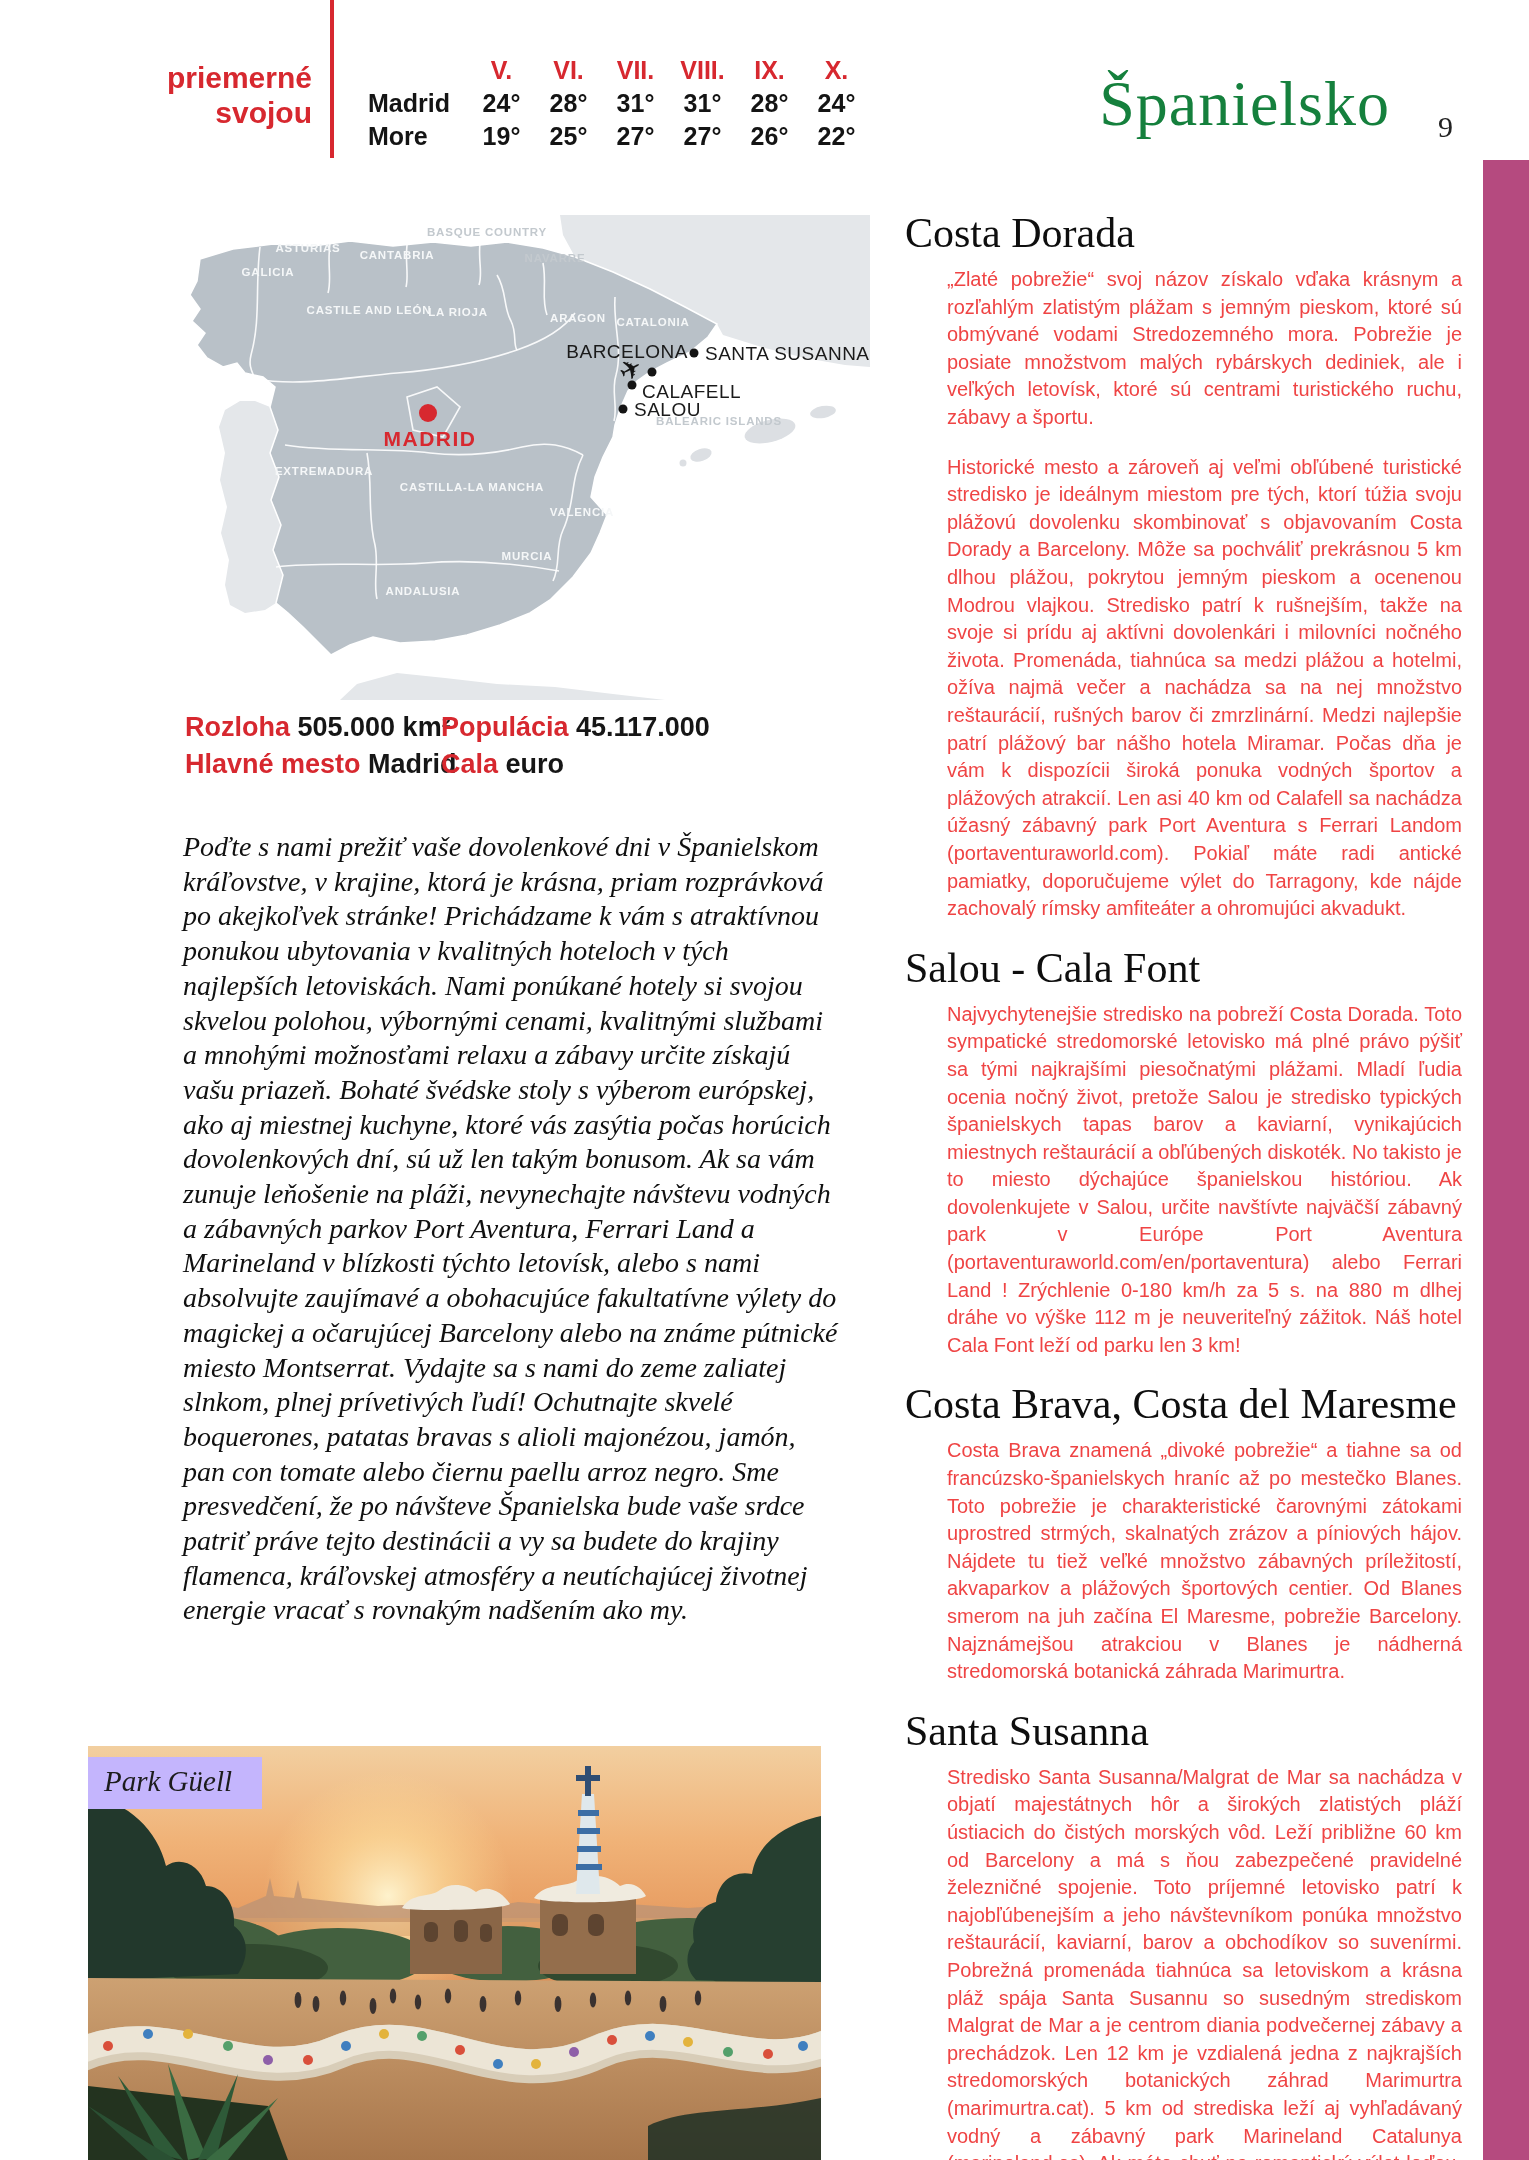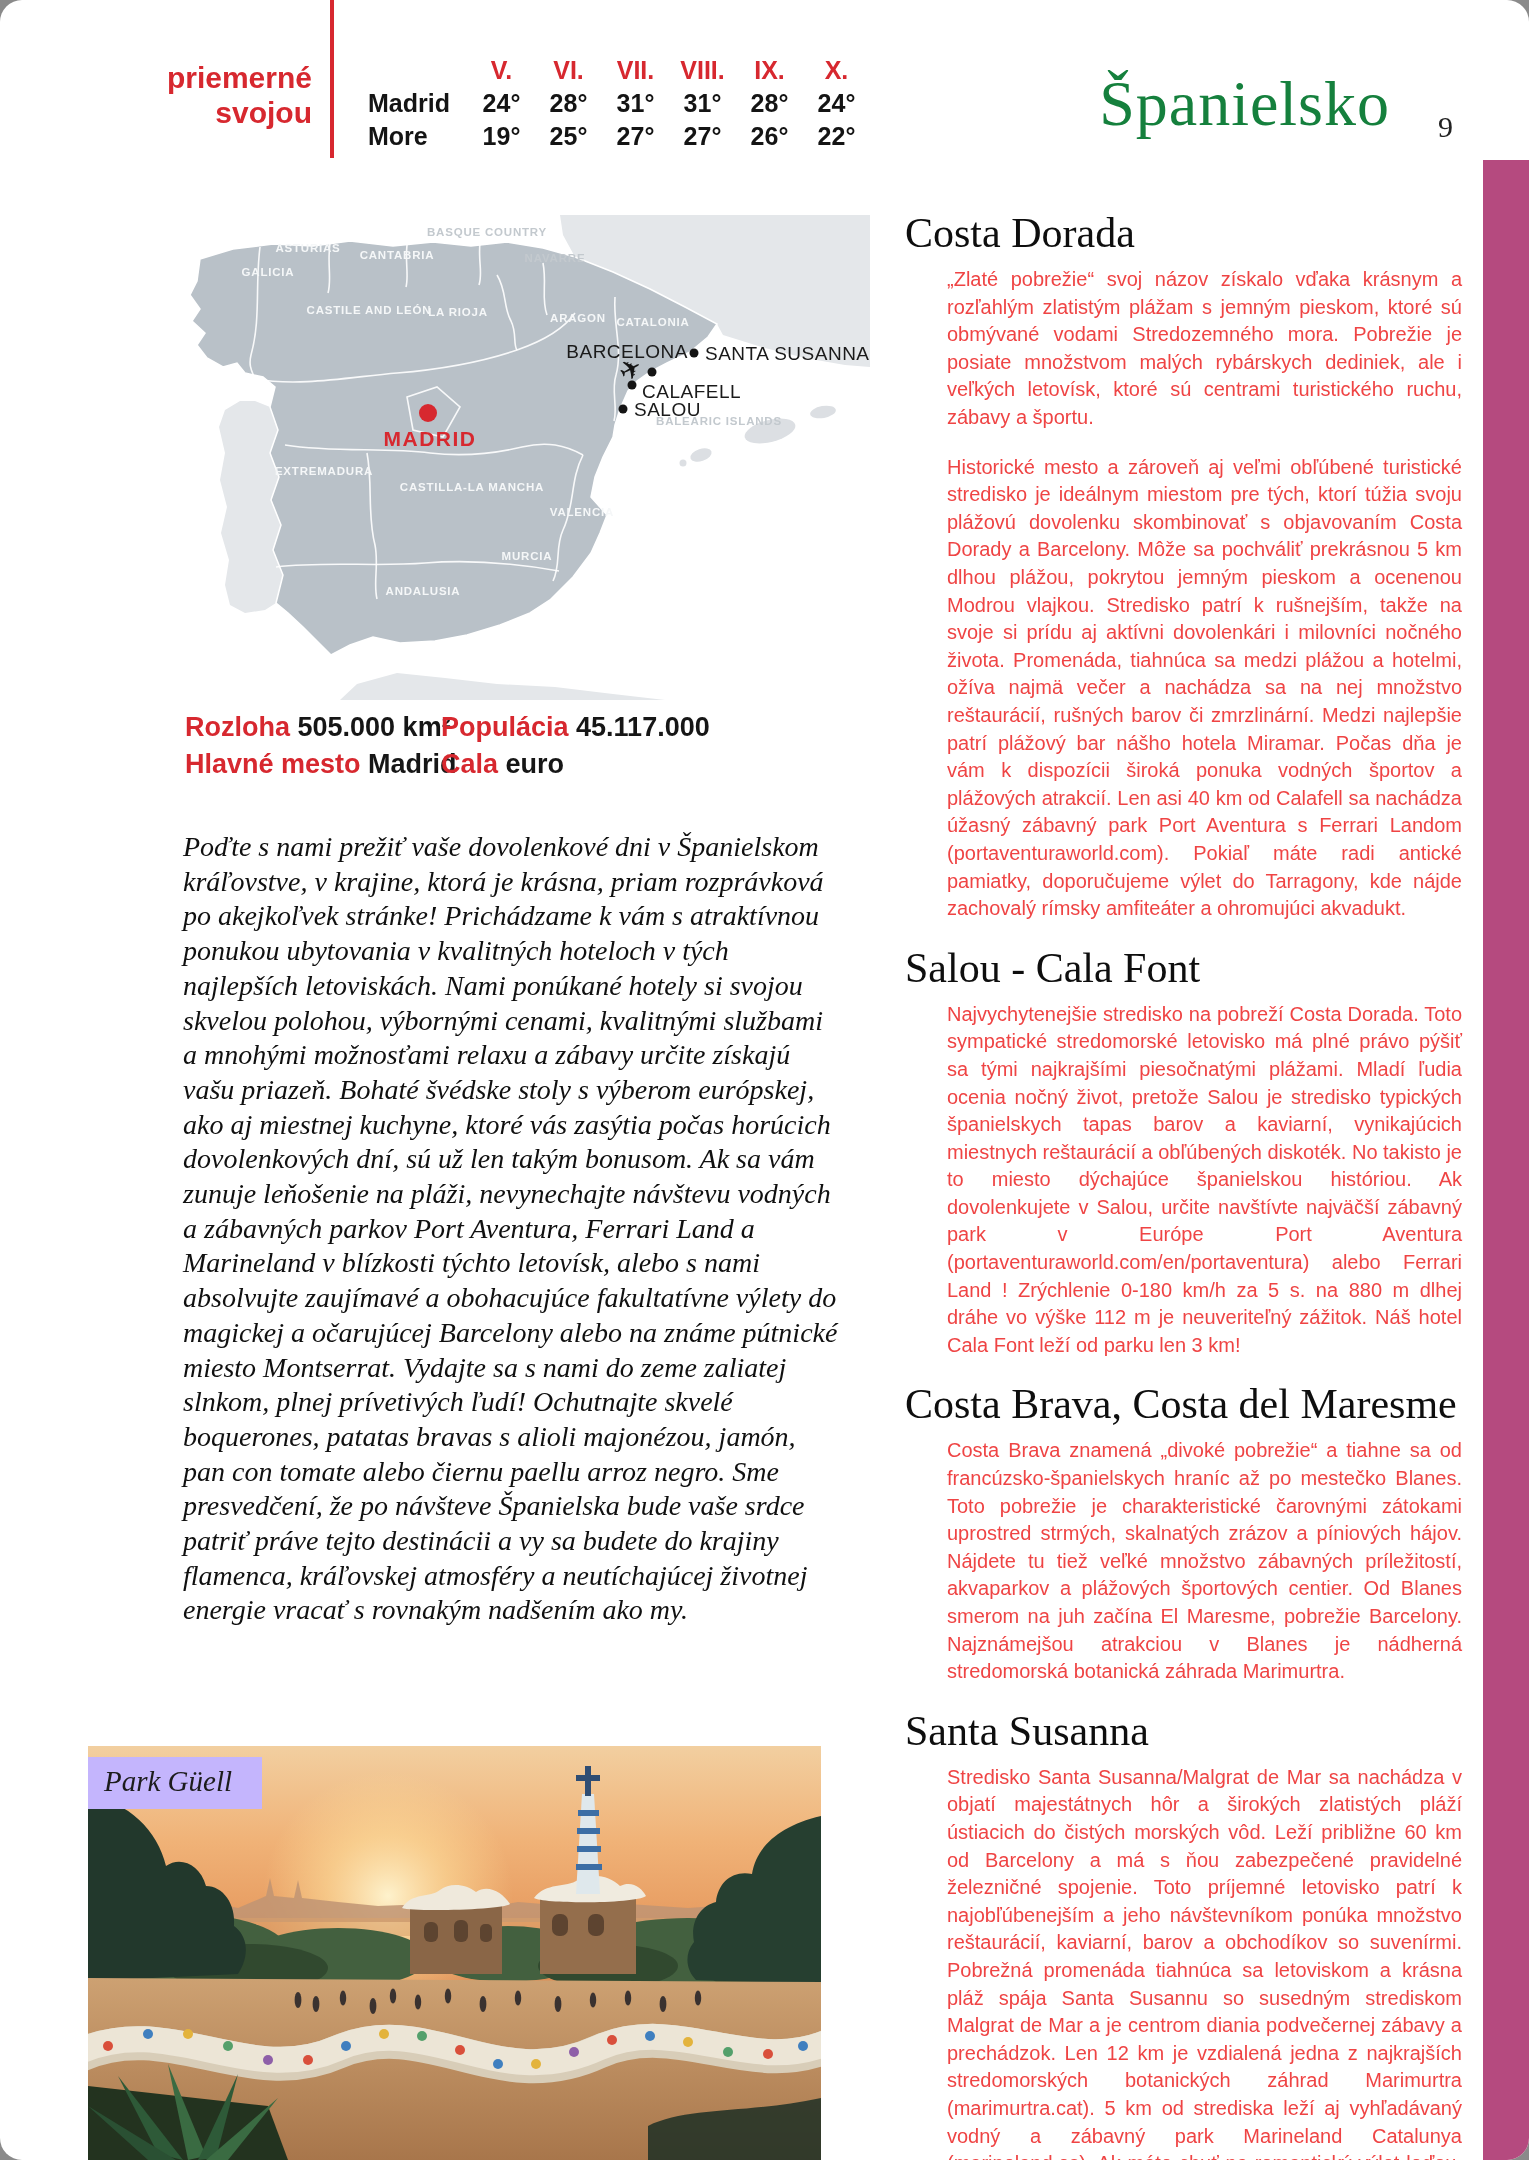--- a/index.html
+++ b/index.html
@@ -1,17 +1,17 @@
 <!DOCTYPE html>
 <html><head>
 <meta charset="utf-8">
 <style>
   html,body{margin:0;padding:0;background:#8a8a8a;}
   .page{position:relative;width:1529px;height:2160px;background:#ffffff;overflow:hidden;
-        font-family:"Liberation Sans",sans-serif;border-radius:22px;-webkit-font-smoothing:antialiased;}
+        font-family:"Liberation Sans",sans-serif;-webkit-font-smoothing:antialiased;}
 
   
   .pink-bar{position:absolute;left:1483px;top:160px;width:46px;height:2000px;background:#b54a7f;}
 
   
   .temps-divider{position:absolute;left:330px;top:0;width:4px;height:158px;background:#d7282f;}
   .temps-label{position:absolute;left:0;top:60px;width:312px;text-align:right;color:#d7282f;
                font-weight:bold;font-size:30px;line-height:35px;}
   .temps-table{position:absolute;left:368px;top:56px;font-weight:bold;font-size:25px;color:#141414;}
   .t-row{display:flex;height:33px;align-items:baseline;}

